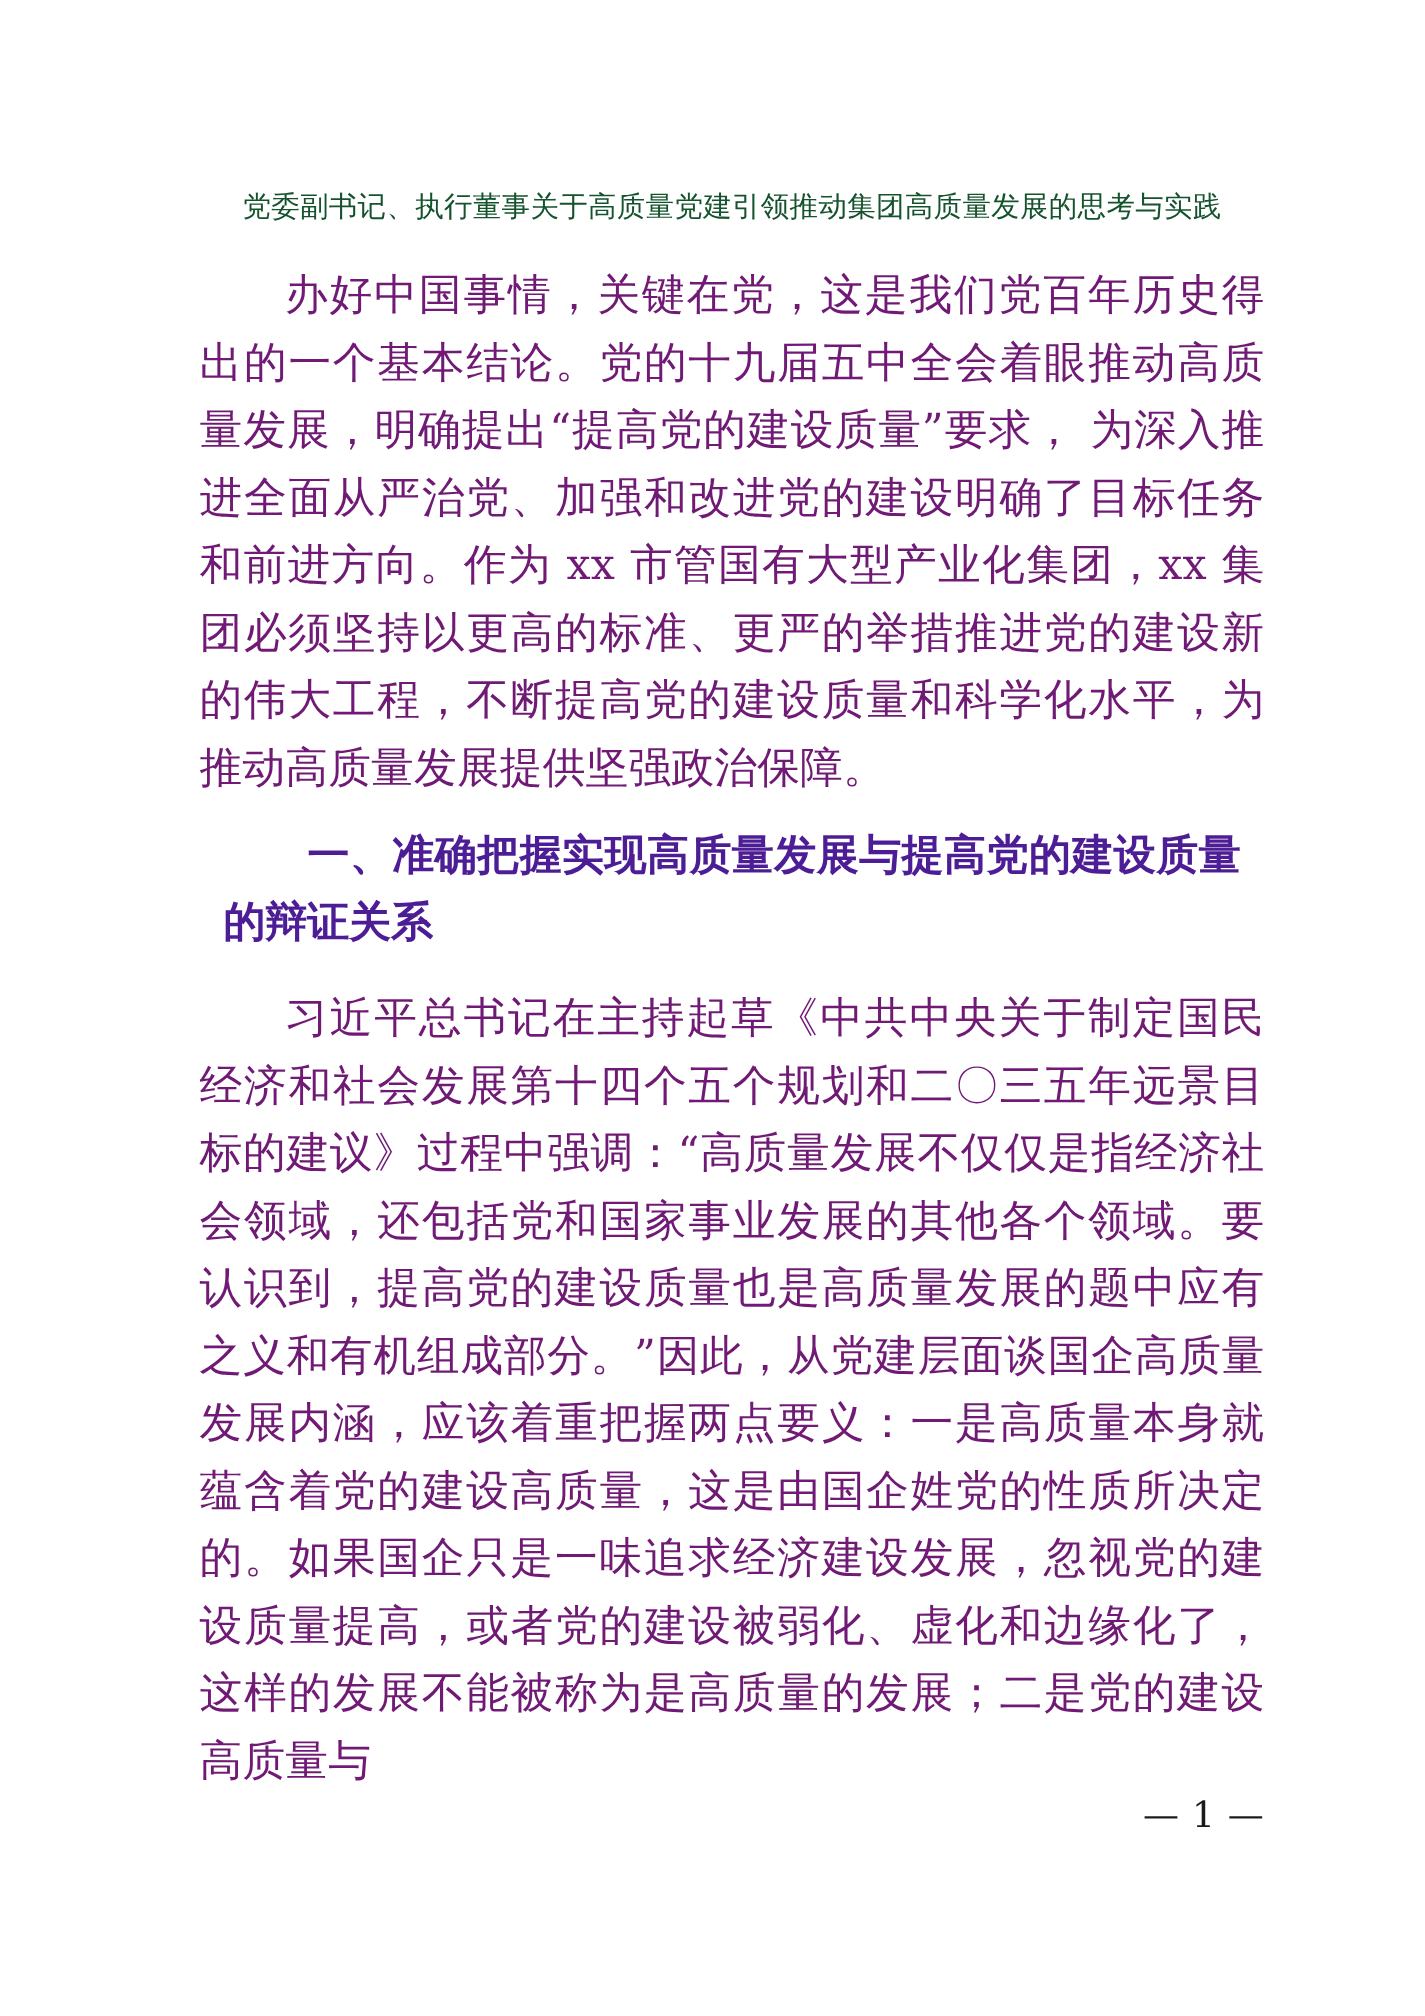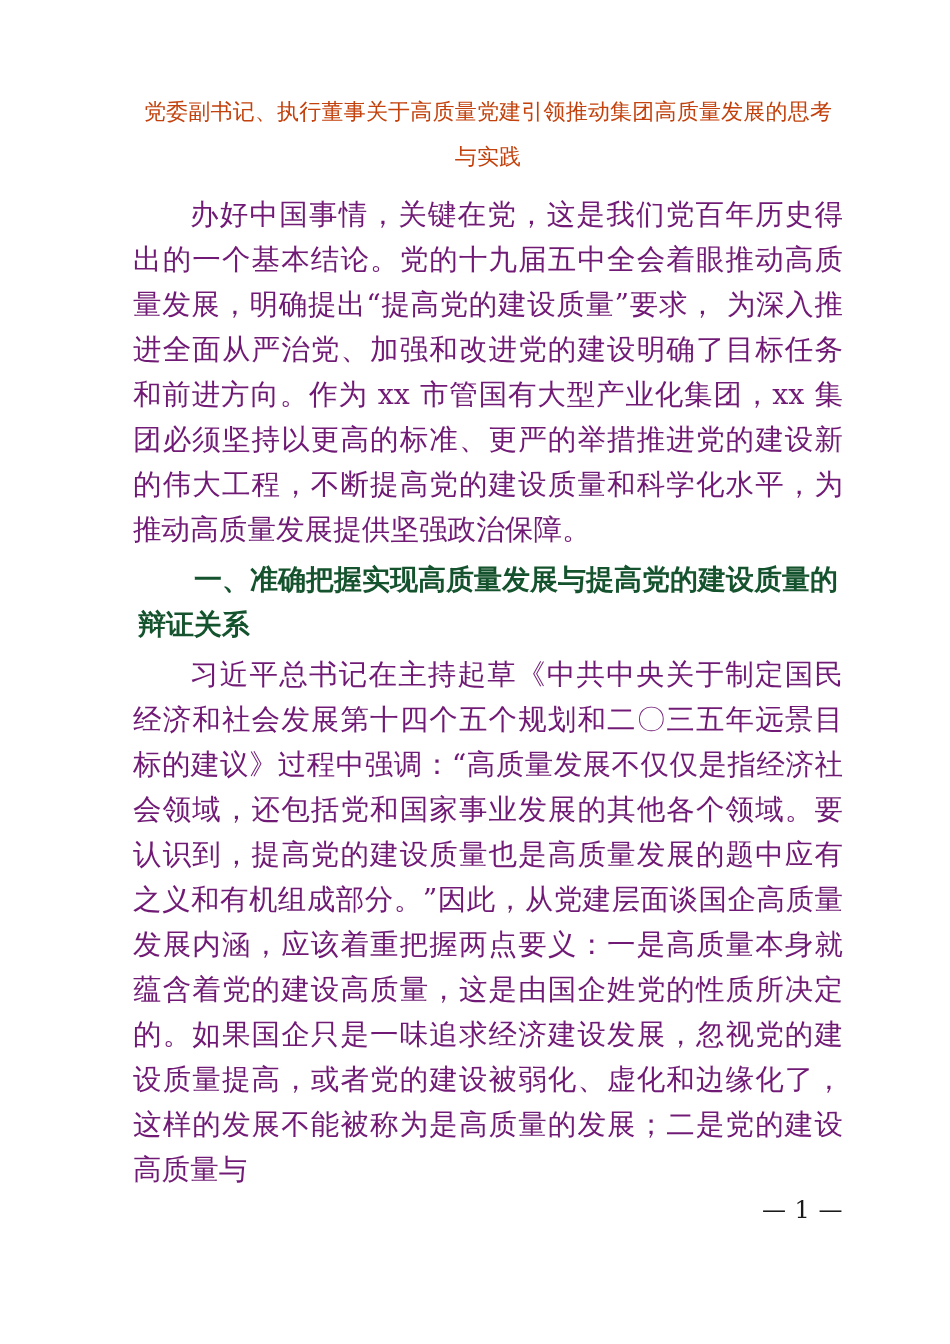--- a/index.html
+++ b/index.html
@@ -22,28 +22,28 @@
   .content {
     position: absolute;
     left: 133px;
     top: 0;
     width: 710px;
   }
 
   
   .doc-title {
     margin: 0;
-    padding-top: 89px;
+    padding-top: 116px;
     font-family: "DejaVu Serif", "Liberation Serif", serif;
-    font-size: 22px;
+    font-size: 19px;
     font-weight: normal;
     line-height: 45px;
     text-align: center;
     letter-spacing: 0.2px;
-    color: #c2410c;
+    color: #14532d;
   }
 
   
   .para {
     margin: 0;
     font-family: "DejaVu Serif", "Liberation Serif", serif;
     font-size: 28.5px;
     font-weight: normal;
     line-height: 45px;
     text-align: justify;
@@ -52,30 +52,30 @@
     text-indent: 57px;
     color: #701a75;
     letter-spacing: 0.1px;
   }
   .para-first {
     padding-top: 13px;
   }
 
   
   .section-heading {
-    margin: 5px;
-    font-family: Liberation Sans, sans-serif;
+    margin: 16px;
+    font-family: Liberation Mono, monospace;
     font-size: 28px;
     font-weight: bold;
     line-height: 45px;
     text-align: justify;
     text-align-last: left;
     text-justify: inter-ideograph;
     text-indent: 56px;
-    color: #14532d;
+    color: #4c1d95;
     letter-spacing: -0.1px;
   }
 
   
   .page-number {
     position: absolute;
     left: 133px;
     top: 1196px;
     width: 710px;
     text-align: right;

